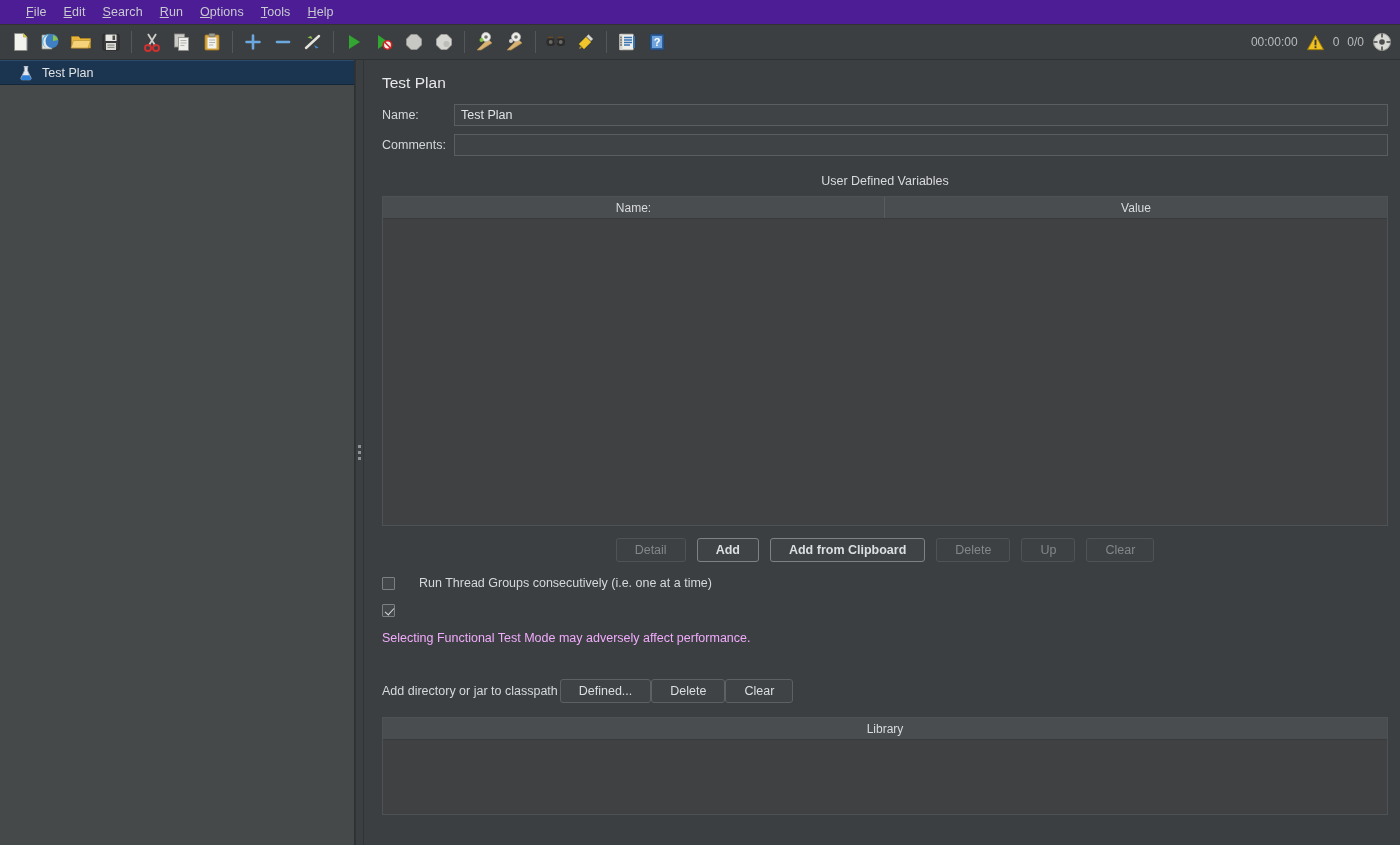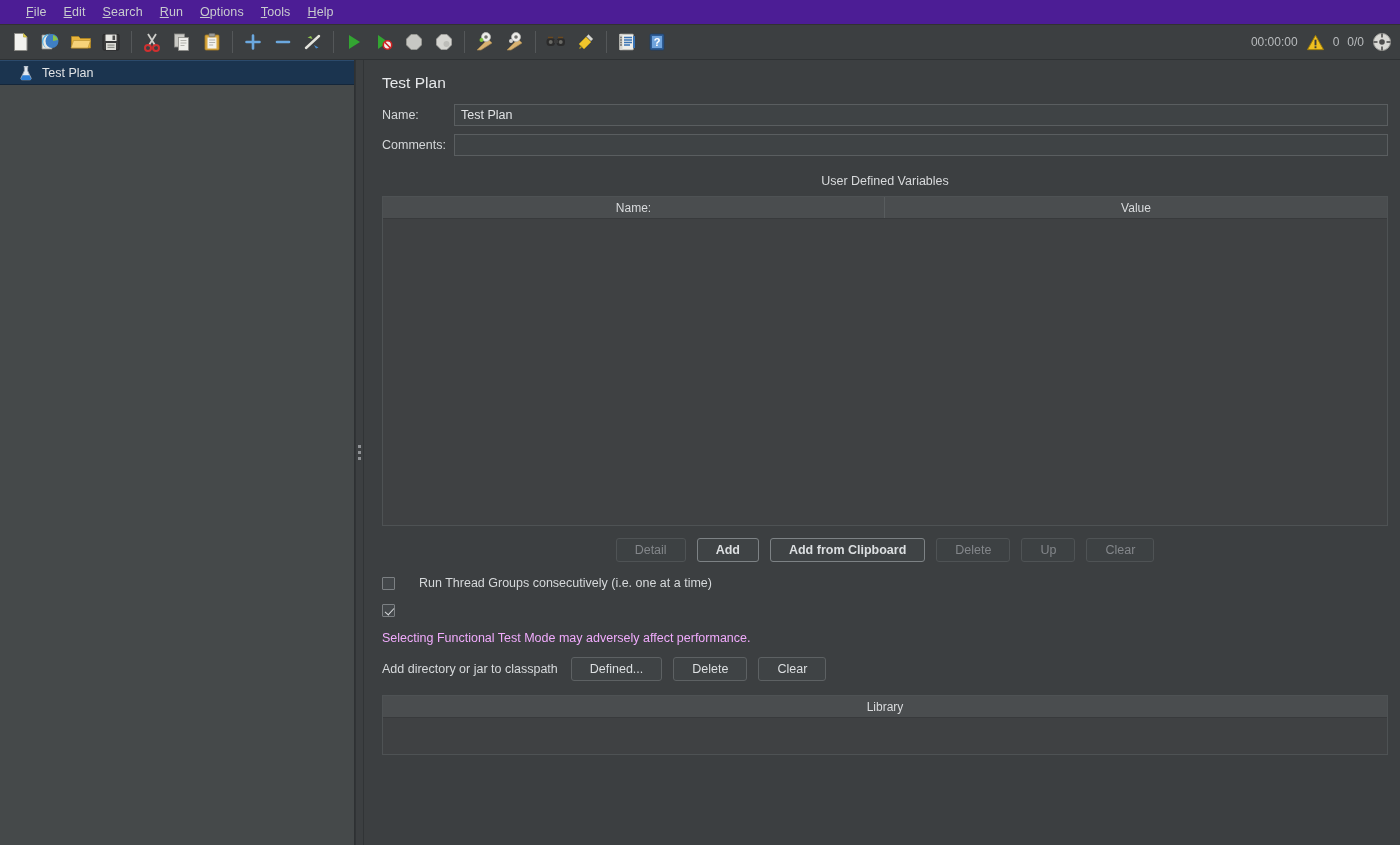--- a/index.html
+++ b/index.html
@@ -273,34 +273,33 @@
   }
   .note-text {
     color: #f0abfc;
     font-size: 12.5px;
     margin-top: 14px;
   }
 
   .classpath-row {
     display: flex;
     align-items: center;
-    gap: 11px;
-    margin-top: 12px;
+    margin-top: 34px;
   }
   .classpath-label {
     color: #d6d9db;
     font-size: 12.5px;
     margin-right: 2px;
   }
 
   .lib-wrap {
     border: 1px solid #4e5254;
     background: #3f4143;
     margin-top: 14px;
-    height: 60px;
+    height: 98px;
     display: flex;
     flex-direction: column;
     overflow: hidden;
   }
   .lib-head {
     height: 22px;
     flex: 0 0 22px;
     background: #4a4d4f;
     border-bottom: 1px solid #383a3c;
     display: flex;

